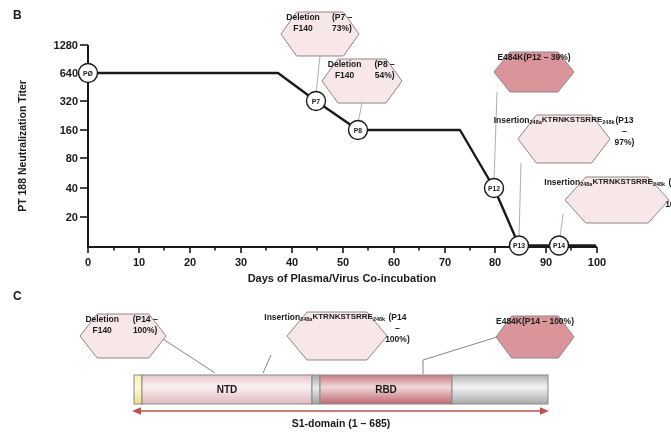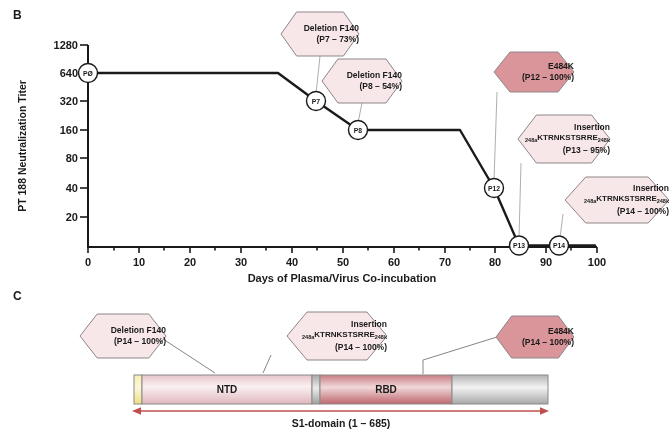--- a/index.html
+++ b/index.html
@@ -13,21 +13,21 @@
   .tick-label { font-size:11px; font-weight:bold; }
   .axis-title { font-size:11px; font-weight:bold; }
   .y-axis-title { font-size:10.5px; font-weight:bold; }
   .marker-label { font-size:6.8px; font-weight:bold; }
   .bar-label { font-size:10px; font-weight:bold; }
   .s1-label { font-size:10.5px; font-weight:bold; }
   .hex { stroke:#8f8589; stroke-width:1; }
   .axis { stroke:#1a1a1a; stroke-width:2; fill:none; }
   .tick { stroke:#1a1a1a; stroke-width:1.6; }
   .callout-text {
-    position:absolute; display:flex; flex-direction:column; align-items:flex-end;
+    position:absolute; display:flex; flex-direction:row; align-items:flex-start;
     justify-content:center; text-align:center; font-weight:bold; color:#1a1a1a;
     font-size:8.5px; line-height:1.3; pointer-events:none;
   }
   .seq-line { font-size:8px; white-space:nowrap; }
   .sub { font-size:5.5px; vertical-align:-2px; }
 </style>
 </head>
 <body>
 
 <div class="stage">
@@ -190,27 +190,27 @@
     <div>(P7 – 73%)</div>
   </div>
 
   <div class="callout-text" style="left:322px; top:59px; width:80px; height:44px;">
     <div>Deletion F140</div>
     <div>(P8 – 54%)</div>
   </div>
 
   <div class="callout-text" style="left:494px; top:52px; width:80px; height:40px;">
     <div>E484K</div>
-    <div>(P12 – 100%)</div>
+    <div>(P12 – 39%)</div>
   </div>
 
   <div class="callout-text" style="left:518px; top:115px; width:92px; height:48px;">
     <div>Insertion</div>
     <div class="seq-line"><span class="sub">248a</span><span>KTRNKSTSRRE</span><span class="sub">248k</span></div>
-    <div>(P13 – 95%)</div>
+    <div>(P13 – 97%)</div>
   </div>
 
   <div class="callout-text" style="left:565px; top:177px; width:104px; height:46px;">
     <div>Insertion</div>
     <div class="seq-line"><span class="sub">248a</span><span>KTRNKSTSRRE</span><span class="sub">248k</span></div>
     <div>(P14 – 100%)</div>
   </div>
 
   <div class="callout-text" style="left:80px; top:314px; width:86px; height:44px;">
     <div>Deletion F140</div>

